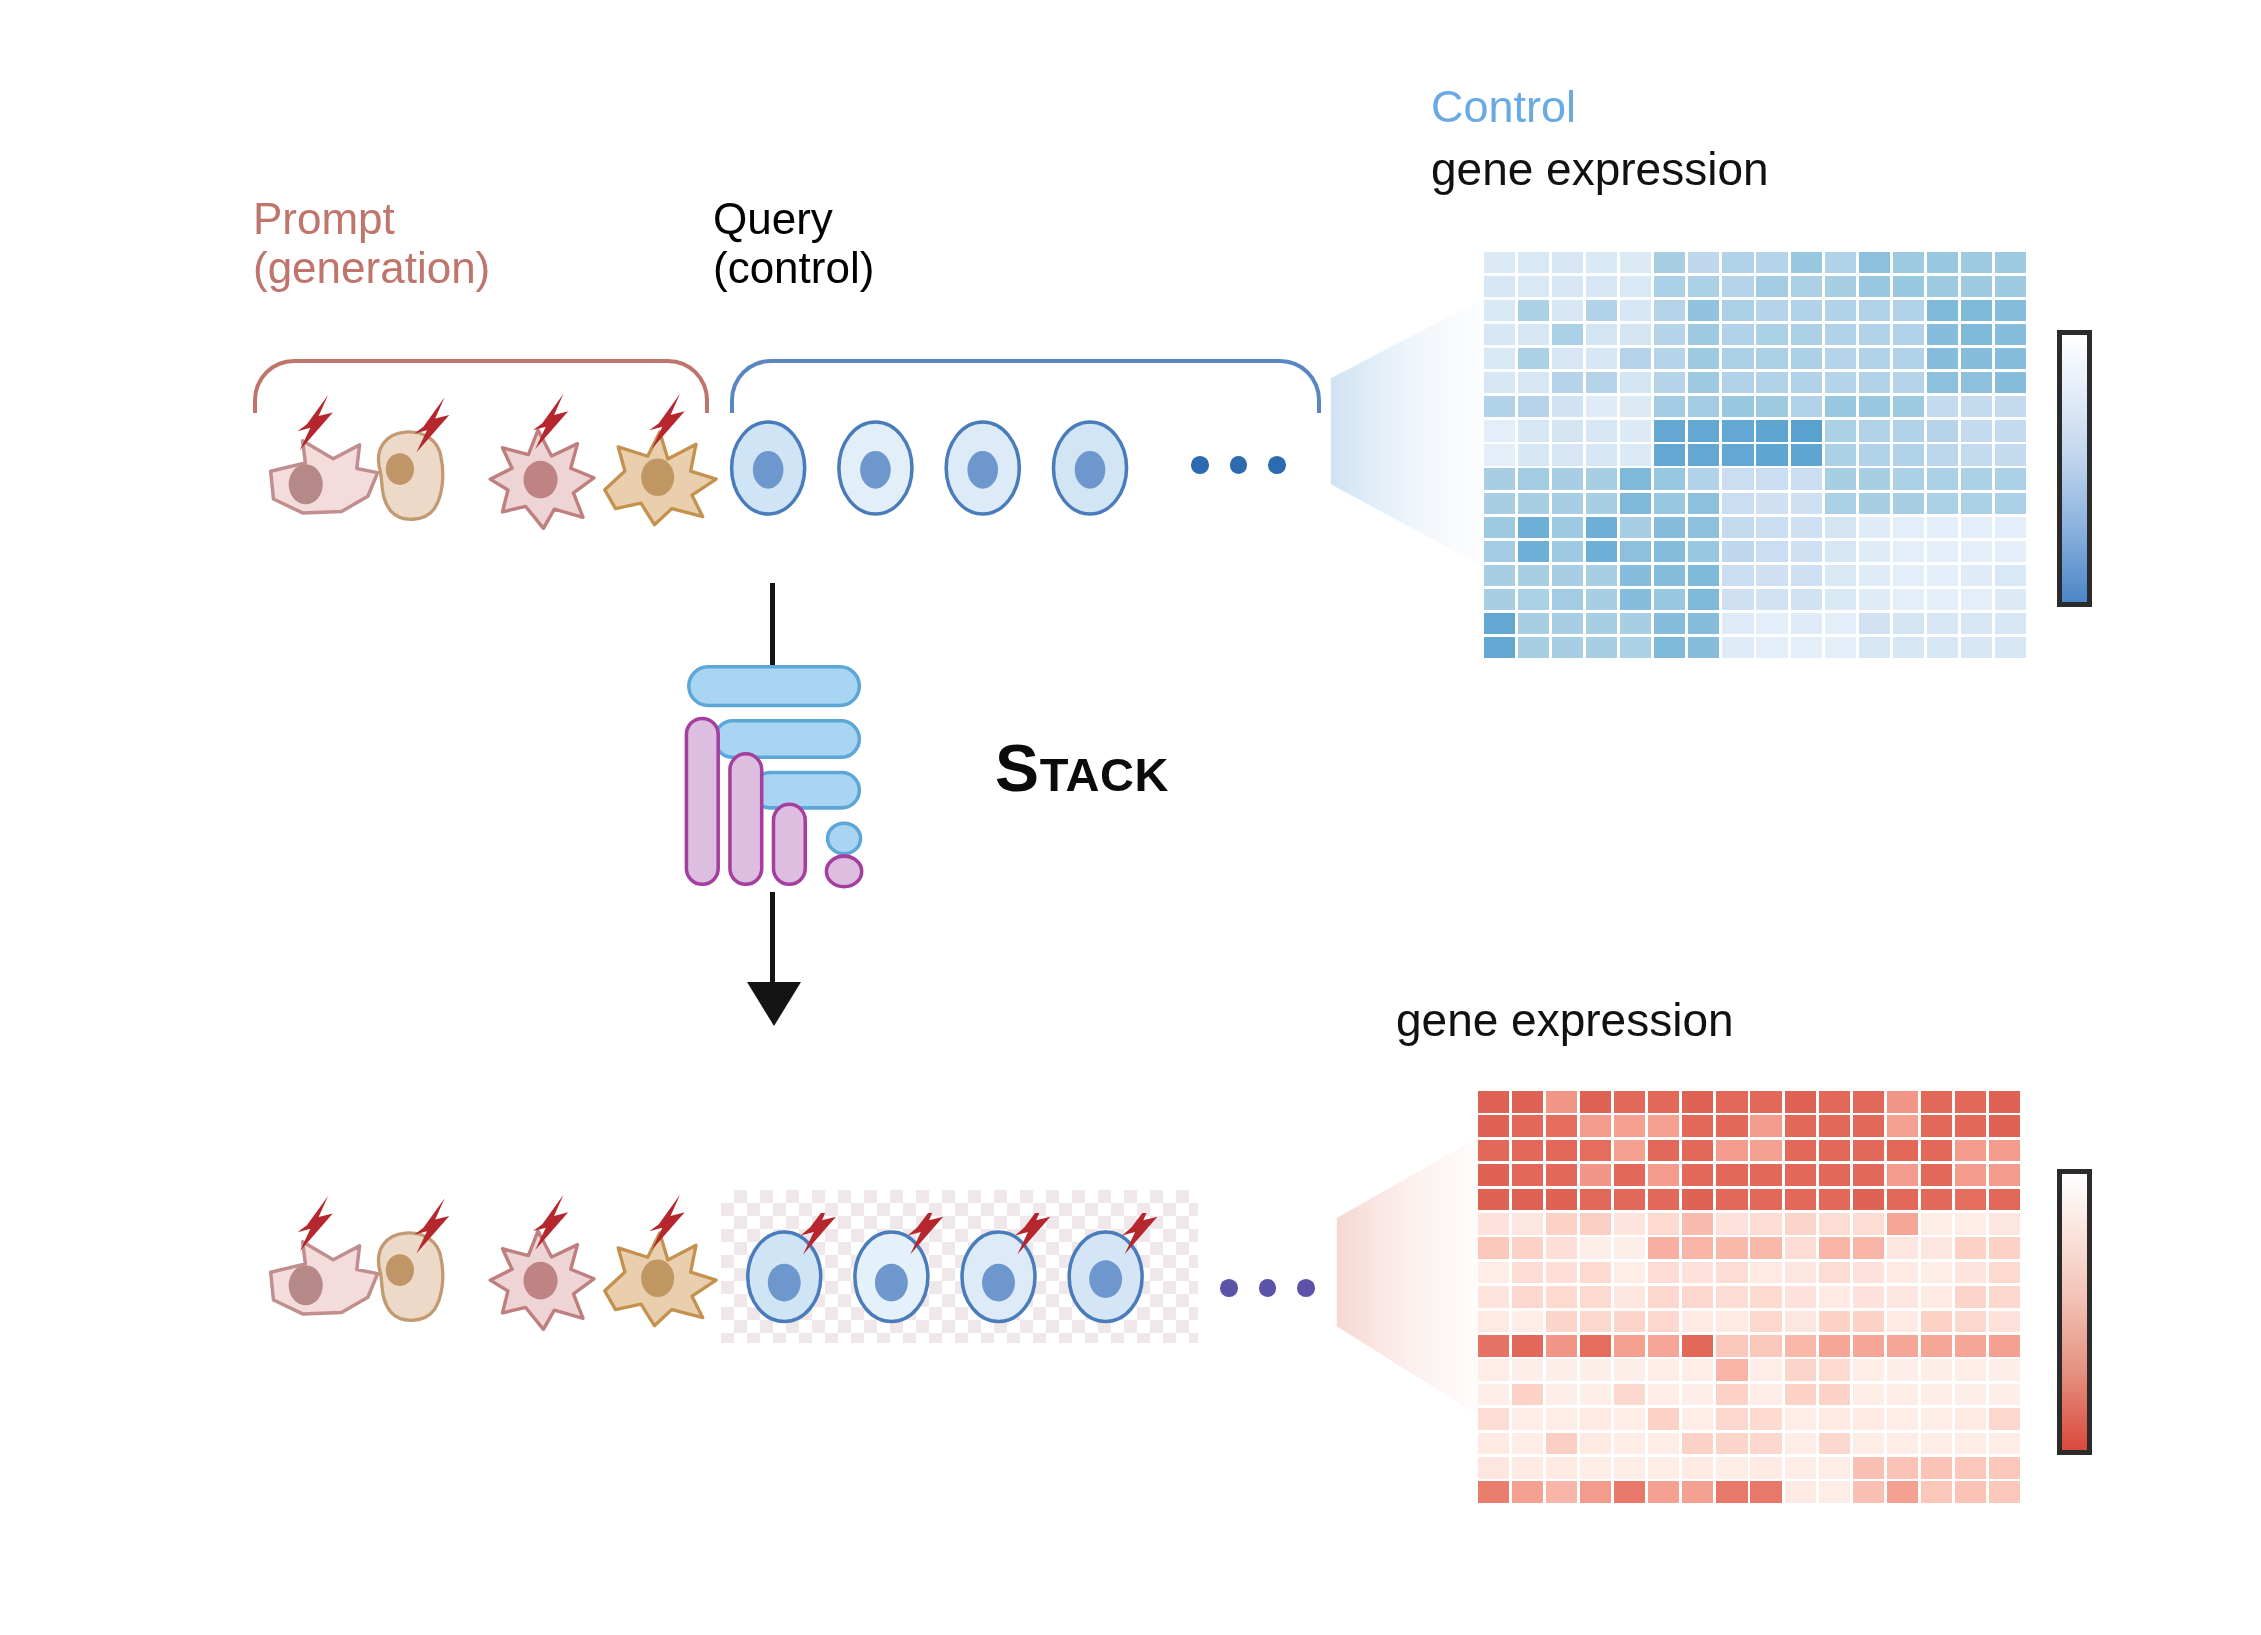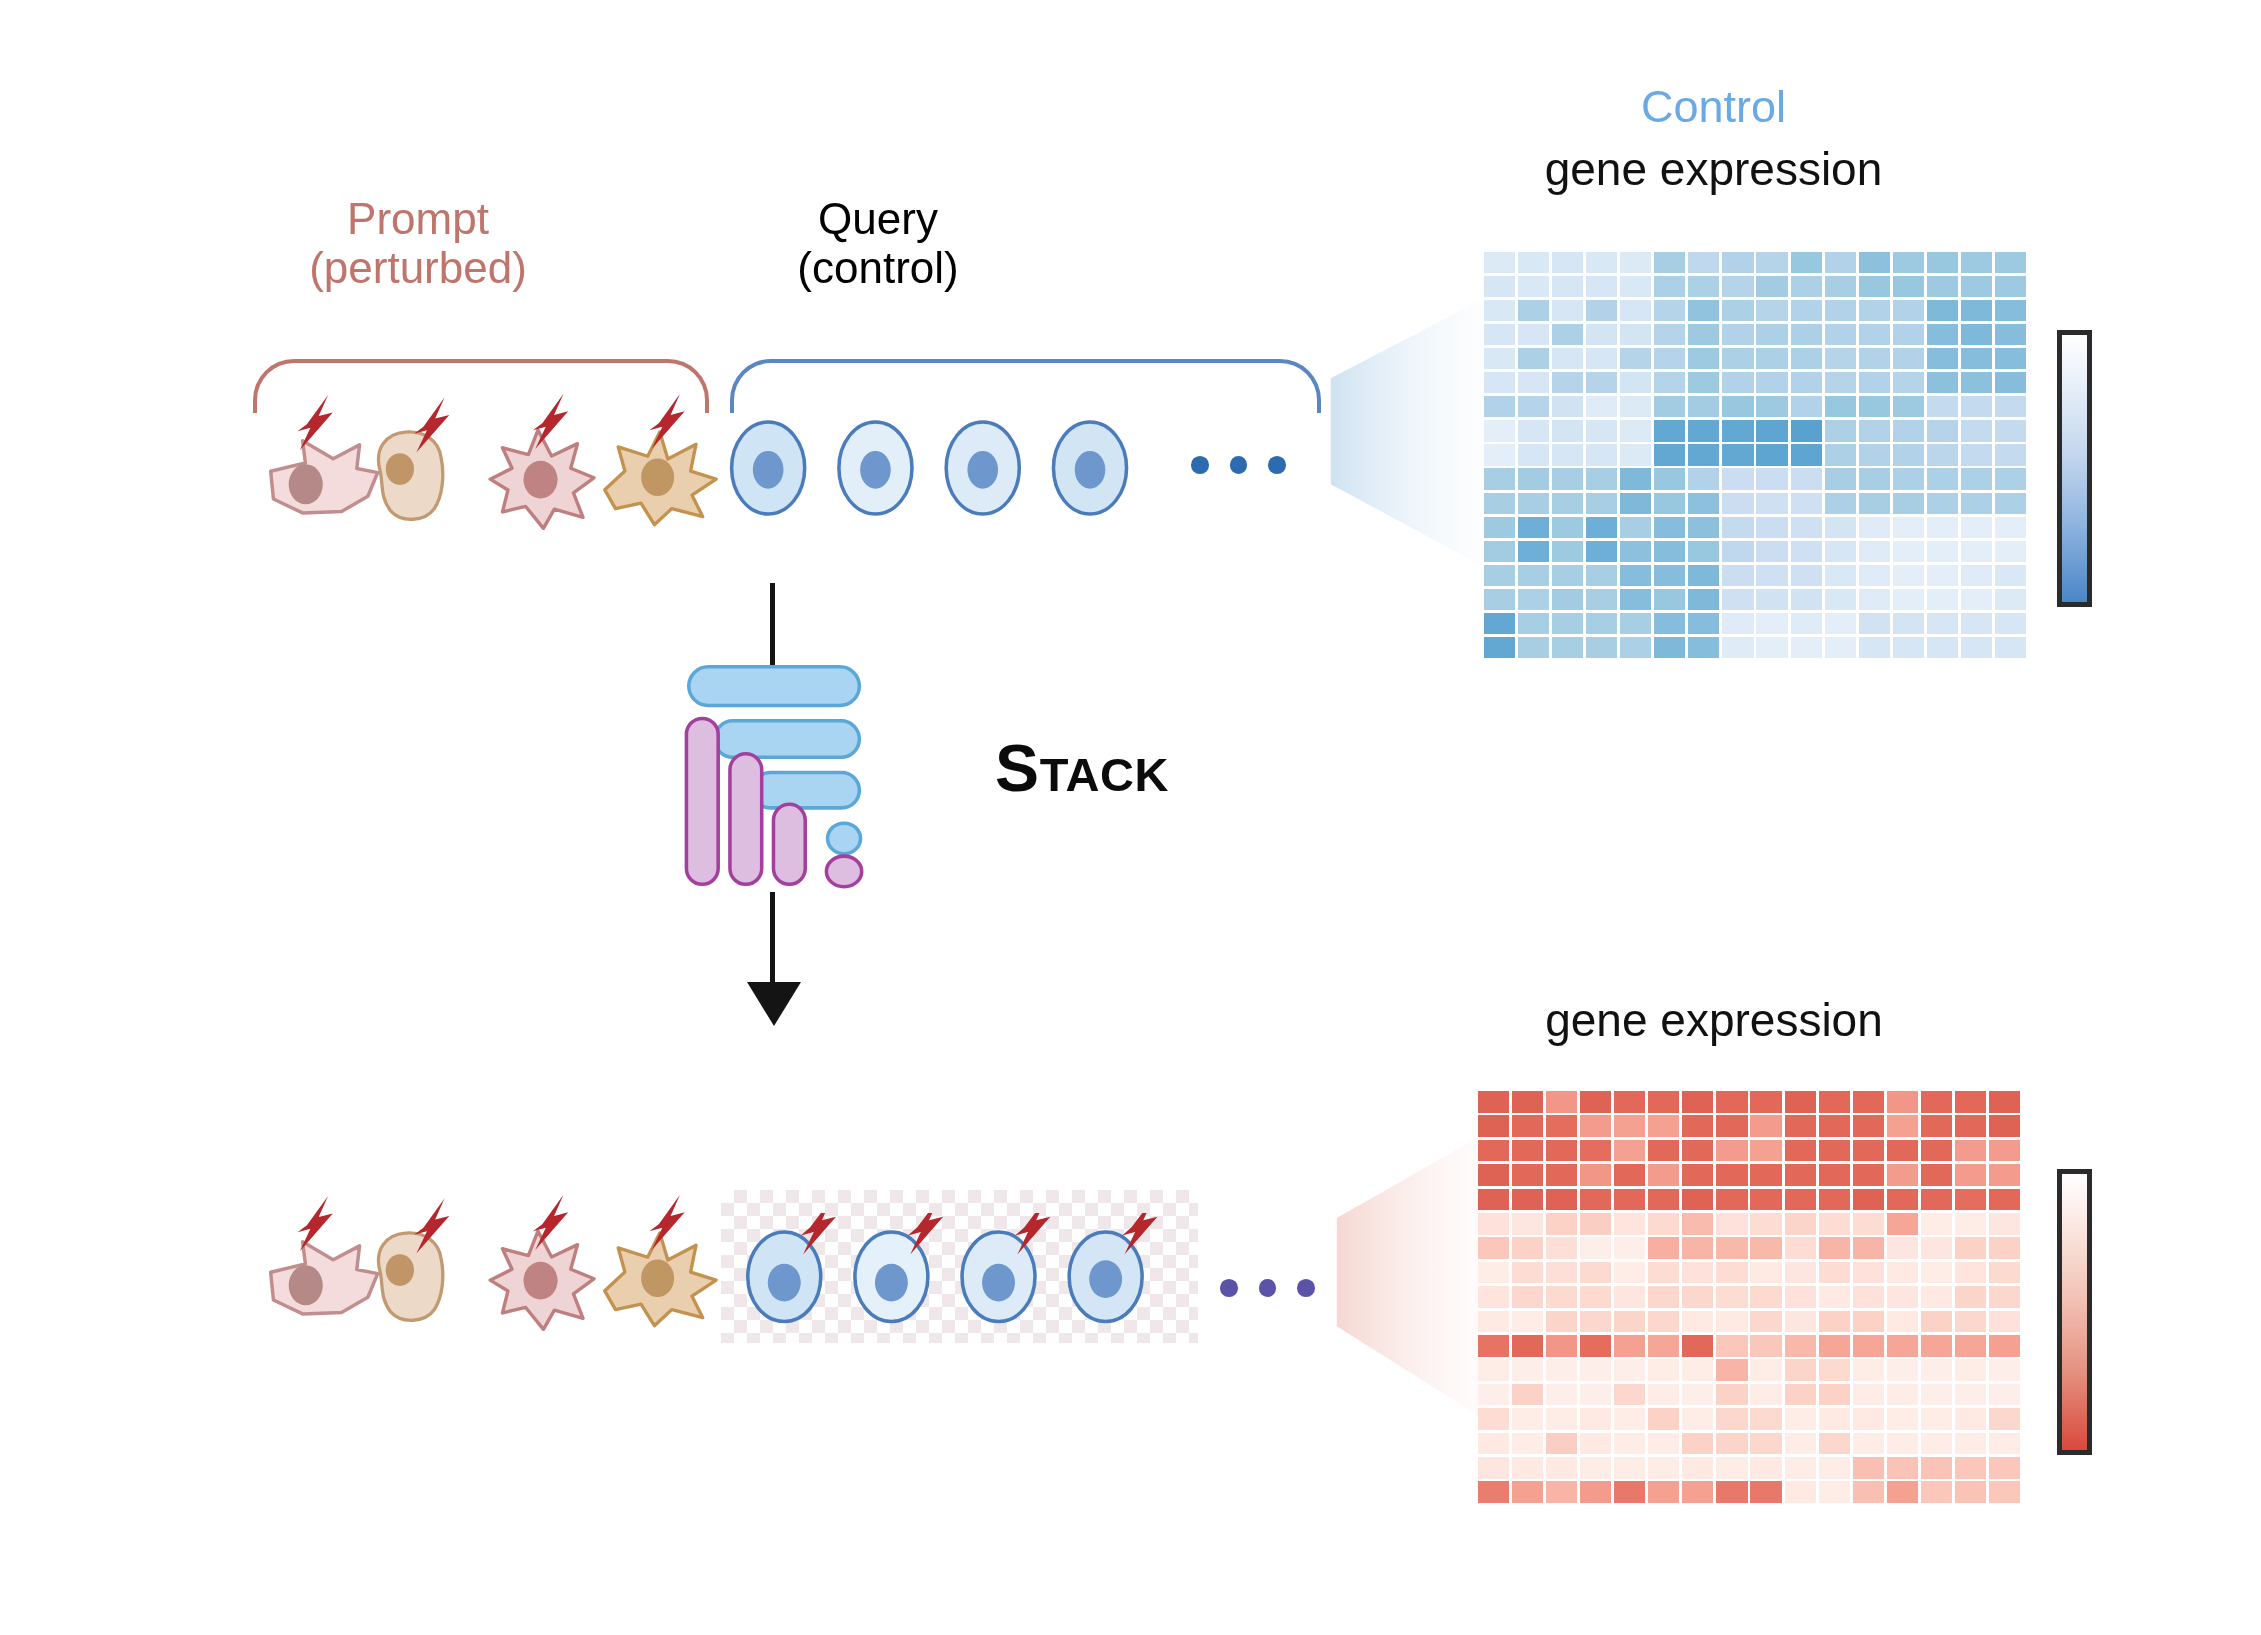--- a/index.html
+++ b/index.html
@@ -2,21 +2,21 @@
 <html style="font-size:9.4px"><head>
 <meta charset="utf-8">
 <style>
   html,body{margin:0;padding:0;background:#ffffff;}
   body{width:2261px;height:1636px;position:relative;overflow:hidden;
        font-family:"Liberation Sans",sans-serif;background:#fff;}
 
   .stage{position:absolute;left:0;top:0;width:2261px;height:1636px;}
 
   
-  .lbl{position:absolute;text-align:center;line-height:1.12;white-space:pre-line;}
+  .lbl{position:absolute;line-height:1.12;white-space:pre-line;}
 
   #prompt-label{left:253px;top:194px;width:330px;font-size:44px;color:#c0756c;}
   #query-label{left:713px;top:194px;width:330px;font-size:44px;color:#000000;}
 
   #control-title{left:1431px;top:82px;width:565px;font-size:45px;color:#6aaae4;}
   #control-sub{left:1431px;top:144px;width:565px;font-size:46px;color:#111;}
 
   #pc-title{left:1396px;top:933px;width:636px;font-size:45px;color:#e23c2f;}
   #pc-sub{left:1396px;top:995px;width:636px;font-size:46px;color:#111;}
 
@@ -61,21 +61,21 @@
           background:
             repeating-conic-gradient(#efe6e9 0% 25%, #ffffff 0% 50%) 0 0/26px 26px;
           opacity:.95;}
 </style>
 </head>
 <body>
 
 <div class="stage">
 
   <div class="lbl" id="prompt-label">Prompt
-(perturbed)</div>
+(generation)</div>
   <div class="lbl" id="query-label">Query
 (control)</div>
 
   <div class="bracket" id="prompt-bracket"></div>
   <div class="bracket" id="query-bracket"></div>
 
   <svg class="cellwrap" style="left:236px;top:389px;" width="489" height="153" viewBox="0 0 830 260">
     <g>
       <path d="M62 150 L58 110 L108 98 L104 66 L148 92 L186 72 L182 106 L212 112 L198 146 L160 168 L104 170 Z" transform="translate(-10,10) scale(1.18)" fill="#f5dcdc" stroke="#c08e8e" stroke-width="5" stroke-linejoin="round"></path>
       <ellipse cx="118" cy="162" rx="29" ry="34" fill="#b68989"></ellipse>

